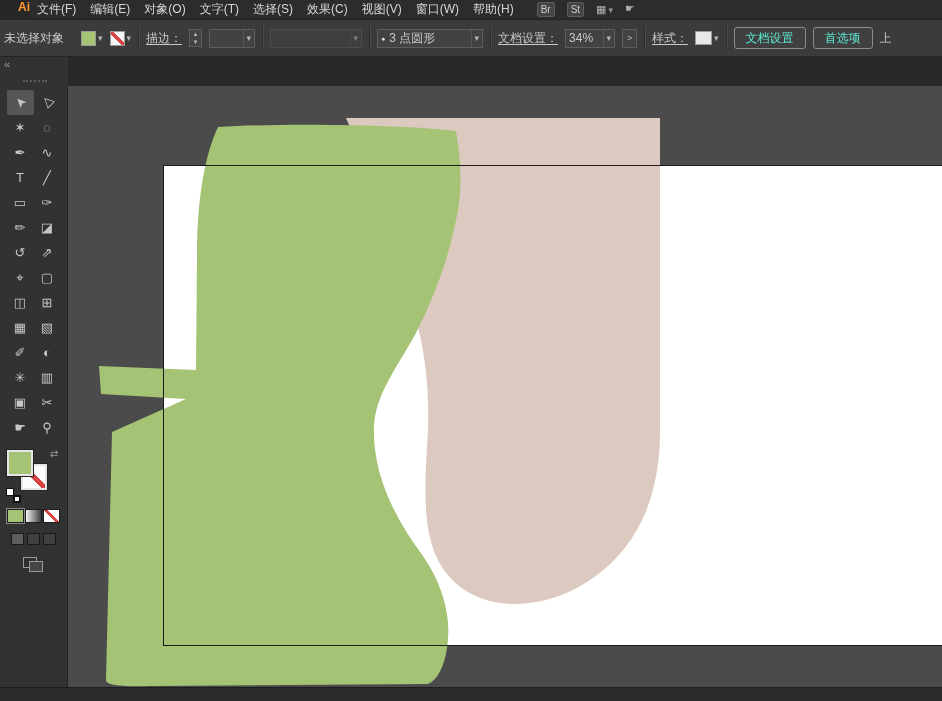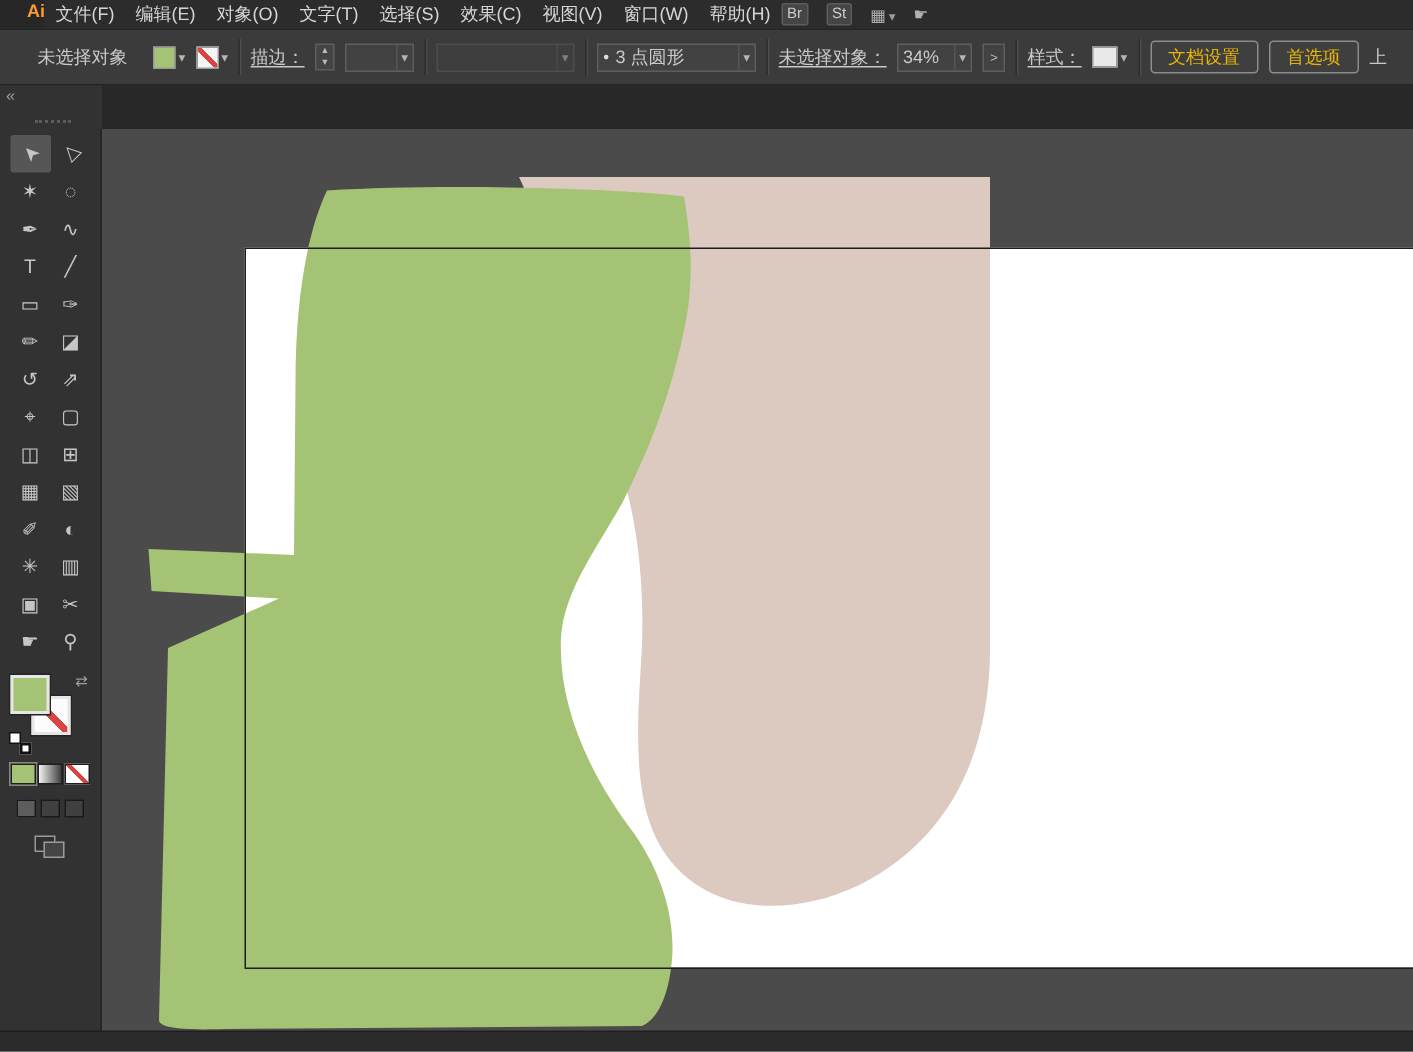--- a/index.html
+++ b/index.html
@@ -3,45 +3,45 @@
 <meta charset="utf-8">
 <style>
   *{box-sizing:border-box}
   body{margin:0;background:#2b2b2b;font-family:"Liberation Sans",sans-serif}
   .app{width:942px;height:701px;display:flex;flex-direction:column;overflow:hidden;background:#2b2b2b}
 
   
   .menubar{height:19px;background:#2c2c2c;display:flex;align-items:center;color:#d6d6d6;font-size:12px;flex-shrink:0}
   .logo{width:30px;height:24px;line-height:19px;text-align:right;font-weight:bold;color:#ff9a2e;background:#272727;flex-shrink:0}
   .menu-item{padding:16px 7px;white-space:nowrap;cursor:default}
-  .mb-right{display:flex;align-items:center;gap:12px;margin-left:0}
+  .mb-right{display:flex;gap:12px;margin-left:16px}
   .badge{background:#454545;border:1px solid #5c5c5c;border-radius:2px;color:#cccccc;font-size:10px;padding:0 3px;line-height:13px}
   .mb-icon{color:#b0b0b0;font-size:11px}
   .mb-caret{color:#9a9a9a;font-size:9px;margin-left:2px}
 
   
-  .controlbar{height:38px;background:#3b3b3b;border-top:1px solid #242424;border-bottom:1px solid #242424;display:flex;align-items:center;gap:7px;padding:0 25px;font-size:12px;color:#c9c9c9;white-space:nowrap;overflow:hidden;flex-shrink:0}
+  .controlbar{height:38px;background:#3b3b3b;border-top:1px solid #242424;border-bottom:1px solid #242424;display:flex;align-items:center;gap:7px;padding:0 4px;font-size:12px;color:#c9c9c9;white-space:nowrap;overflow:hidden;flex-shrink:0}
   .status{margin-right:10px}
   .cb-swatch{display:flex;align-items:center;gap:2px;flex-shrink:0}
   .sw-fill{width:15px;height:15px;background:#a5c374;border:1px solid #9a9a9a;display:inline-block}
   .sw-stroke{width:15px;height:15px;background:#f5f5f5 linear-gradient(45deg,transparent 41%,#d84343 41%,#d84343 59%,transparent 59%);border:1px solid #9a9a9a;display:inline-block}
   .sw-style{width:17px;height:14px;background:#e9e9e9;border:1px solid #9a9a9a;display:inline-block}
   .caret{color:#b5b5b5;font-size:9px}
   .vsep{width:1px;height:24px;background:#2d2d2d;box-shadow:1px 0 0 #4d4d4d;flex-shrink:0}
   .link{text-decoration:underline;text-underline-offset:2px}
   .stepper{display:flex;flex-direction:column;justify-content:center;background:#444;border:1px solid #5d5d5d;height:18px;width:13px;flex-shrink:0}
   .stepper span{font-size:7px;color:#bbb;text-align:center;height:8px;line-height:8px}
   .combo{display:flex;align-items:center;height:19px;background:#424242;border:1px solid #5d5d5d;padding:0 3px;gap:4px;flex-shrink:0}
   .combo .combo-val{flex:1;overflow:hidden}
   .combo .caret{border-left:1px solid #555;padding-left:3px;height:100%;display:flex;align-items:center}
   .w44{width:46px}.w90{width:92px}.w104{width:106px}.w46{width:50px}
   .dim{opacity:.55}
   .bullet{font-size:7px;color:#dddddd}
   .flyout-btn{width:15px;height:19px;background:#424242;border:1px solid #5d5d5d;color:#bbb;font-size:9px;display:flex;align-items:center;justify-content:center;flex-shrink:0}
-  .cb-btn{background:#3f3f3f;border:1px solid #8c8c8c;border-radius:3px;color:#eab308;font-size:12px;font-family:Liberation Mono, monospace;padding:2px 11px;height:22px;flex-shrink:0}
+  .cb-btn{background:#3f3f3f;border:1px solid #8c8c8c;border-radius:3px;color:#5eead4;font-size:12px;font-family:Liberation Mono, monospace;padding:2px 11px;height:22px;flex-shrink:0}
   .clipped{width:14px;overflow:hidden;flex-shrink:0}
 
   
   .tabbar{height:29px;background:#282828;display:flex;flex-shrink:0}
   .panel-header{width:68px;background:#323232;position:relative;flex-shrink:0}
   .collapse{position:absolute;left:4px;top:1px;color:#9f9f9f;font-size:11px}
   .grip{position:absolute;left:23px;bottom:4px;width:24px;border-top:2px dotted #5b5b5b}
   .tab{background:#4f4f4f;display:flex;align-items:center;gap:10px;padding:0 11px;font-size:12px;color:#e4e4e4}
   .tab-close{color:#b9b9b9;font-size:13px}
 
@@ -129,21 +129,21 @@
       <span class="combo-val"></span>
         <span class="caret">▾</span>
     </div>
     <span class="vsep"></span>
     <div class="combo w104">
       <span class="bullet">●</span>
       <span class="combo-val">3 点圆形</span>
       <span class="caret">▾</span>
     </div>
     <span class="vsep"></span>
-    <span class="link">未选择对象：</span>
+    <span class="link">文档设置：</span>
     <div class="combo w46">
       <span class="combo-val">34%</span>
         <span class="caret">▾</span>
     </div>
     <div class="flyout-btn">&gt;</div>
     <span class="vsep"></span>
     <span class="link">样式：</span>
     <div class="cb-swatch">
       <span class="sw-style"></span>
         <span class="caret">▾</span>

